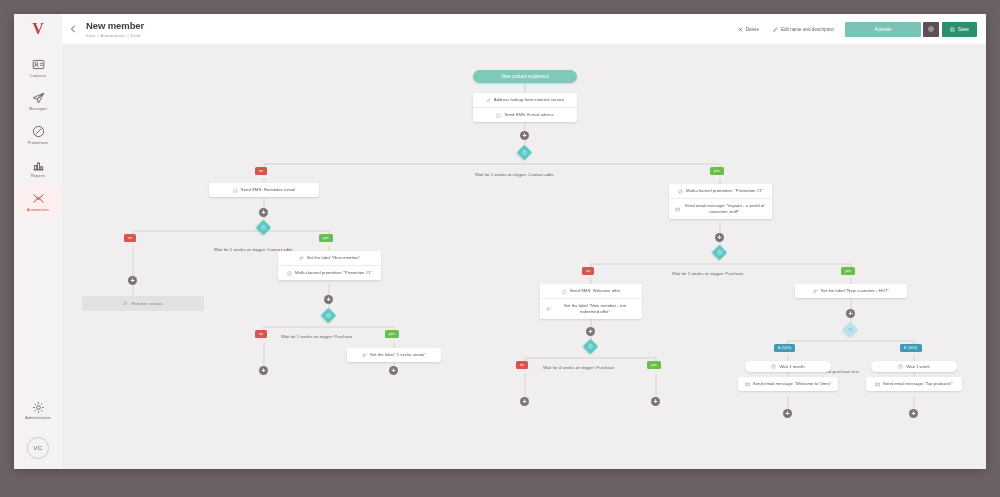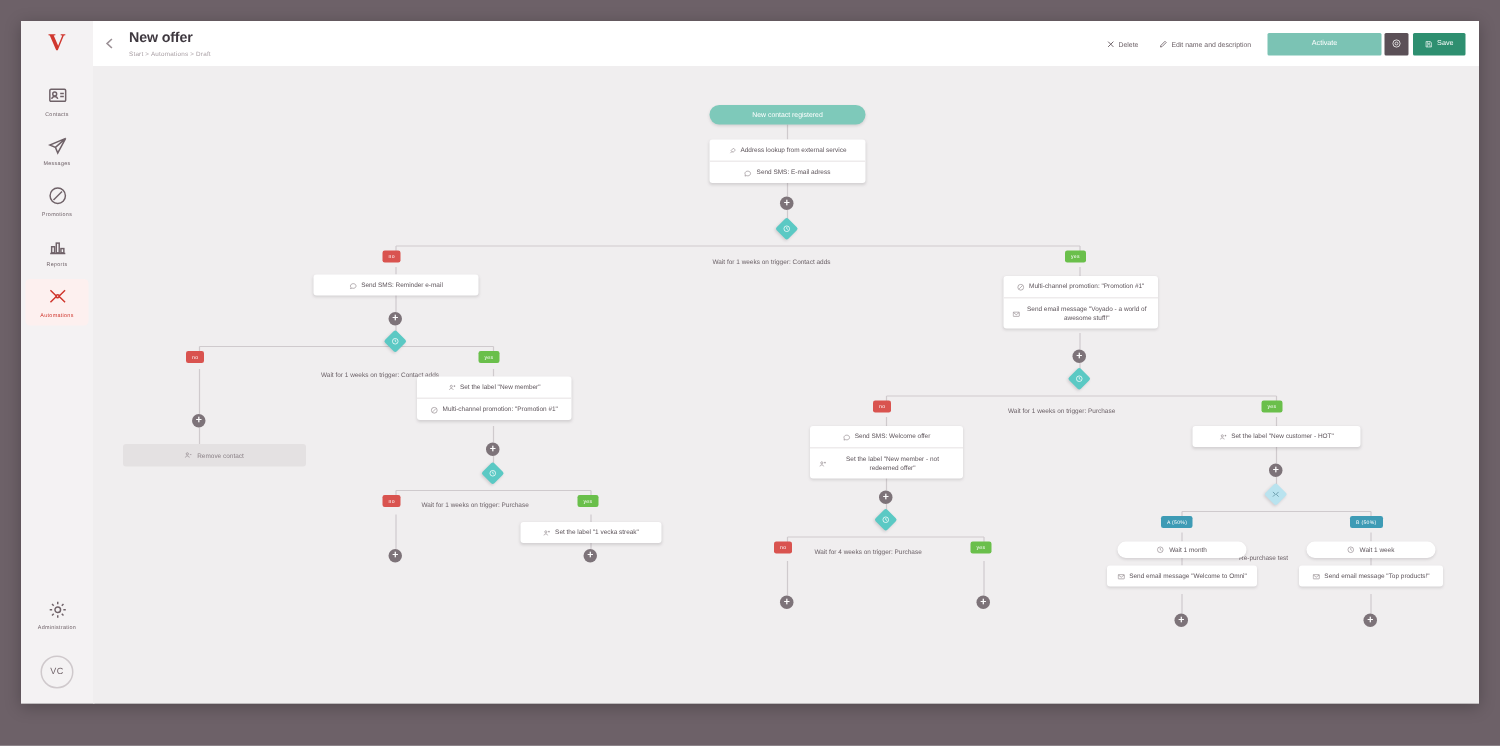--- a/index.html
+++ b/index.html
@@ -245,21 +245,21 @@
       </div>
     </div>
 
     <div class="topbar">
       <div class="back-btn">
         <svg width="6" height="8" viewBox="0 0 6 8" fill="none" stroke="currentColor" stroke-width="1.1">
             <path d="M4.6 1L1.4 4l3.2 3"></path>
           </svg>
       </div>
       <div class="title-wrap">
-        <div class="title">New offer</div>
+        <div class="title">New member</div>
         <div class="crumbs">Start  &gt;  Automations  &gt;  Draft</div>
       </div>
 
       <div class="top-actions">
         <div class="tb-btn">
           <span class="g">
             <svg viewBox="0 0 10 10" fill="none" stroke="currentColor" stroke-width="1.3">
                 <path d="M1.5 1.5l7 7M8.5 1.5l-7 7"></path>
               </svg>
           </span>

